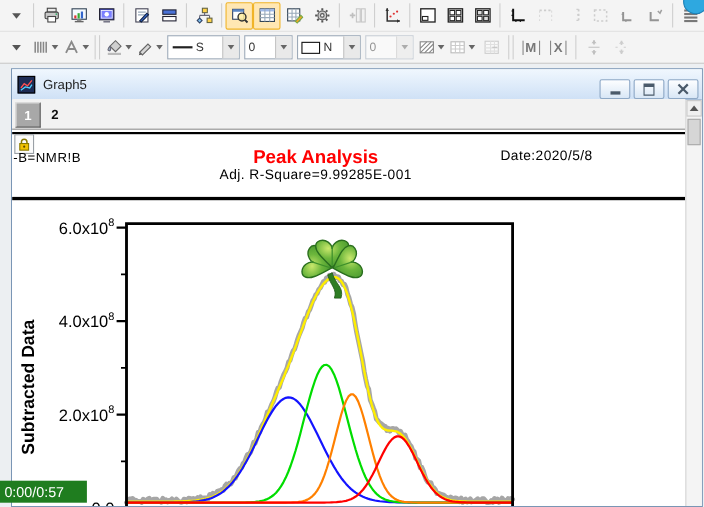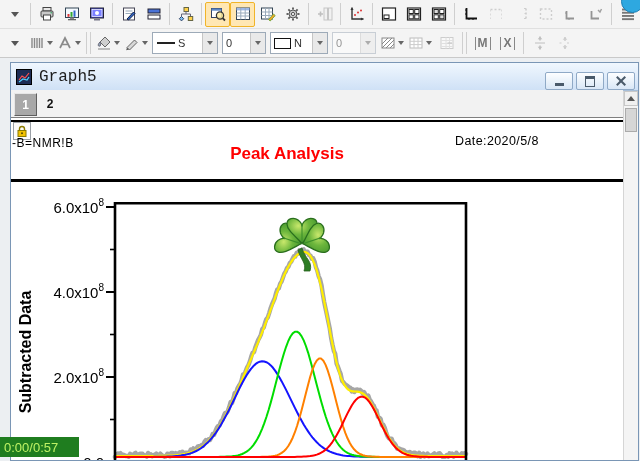--- a/index.html
+++ b/index.html
@@ -32,21 +32,21 @@
                padding:0 2px;line-height:13px;}
 
   
   #graph-window{position:absolute;left:10px;top:62px;width:629px;height:399px;
                 border:1px solid #7a96b5;background:#fff;box-sizing:border-box;}
   #titlebar{position:absolute;left:0;top:0;right:0;height:27px;
             background:linear-gradient(#f0f7fe,#cfe1f6);border-bottom:1px solid #a7bed8;
             display:flex;align-items:center;}
   #titlebar .wicon{width:14px;height:14px;margin-left:5px;background:#1d2c55;border:1px solid #000;position:relative;}
   #titlebar .wicon svg{position:absolute;left:0;top:0;}
-  #titlebar .wtitle{margin-left:7px;font-size:16px;color:#1c1c1c;font-family:Liberation Mono, monospace;}
+  #titlebar .wtitle{margin-left:7px;font-size:12px;color:#1c1c1c;}
   .winbtns{position:absolute;right:3px;top:9px;display:flex;gap:3px;}
   .winbtn{width:26px;height:16px;background:linear-gradient(#fdfeff,#d9e7f6);
           border:1px solid #8fa9c6;border-radius:2px;display:flex;align-items:center;justify-content:center;}
   .glyph-min{width:9px;height:3px;background:#4a5a6a;margin-top:6px;}
   .glyph-restore{width:8px;height:7px;border:1.5px solid #4a5a6a;border-top-width:3px;}
   .glyph-close{position:relative;width:10px;height:10px;}
   .glyph-close:before,.glyph-close:after{content:"";position:absolute;left:4px;top:-1px;width:2.2px;height:12px;background:#4a5a6a;}
   .glyph-close:before{transform:rotate(45deg);} .glyph-close:after{transform:rotate(-45deg);}
 
   #tabrow{position:absolute;left:0;top:27px;right:15px;height:28px;background:#f2f2f2;
@@ -57,38 +57,38 @@
               color:#fff;font-size:12px;font-weight:bold;display:flex;align-items:center;justify-content:center;}
   .layer-tab2{position:absolute;left:29px;top:3px;width:20px;height:21px;color:#111;
               font-size:12px;font-weight:bold;display:flex;align-items:center;justify-content:center;}
 
   #page{position:absolute;left:0;top:55px;right:15px;bottom:0;background:#fff;overflow:hidden;}
   .hline-top{position:absolute;left:0;right:0;top:2px;height:2px;background:#000;}
   .hline-bottom{position:absolute;left:0;right:0;top:61px;height:3px;background:#000;}
   #lock-box{position:absolute;left:2px;top:4px;width:16px;height:16px;background:#fbfbfb;
             border:1px solid #9aa0a6;display:flex;align-items:center;justify-content:center;}
   #annotation{position:absolute;left:1px;top:18px;font-size:12px;color:#000;letter-spacing:.5px;}
-  #hdr-title{position:absolute;left:0;right:60px;top:26px;text-align:center;
+  #hdr-title{position:absolute;left:0;right:60px;top:15px;text-align:center;
              font-size:17px;font-weight:bold;color:#f00;}
   #hdr-stat1{position:absolute;left:0;right:60px;top:34px;text-align:center;font-size:12.5px;color:#000;letter-spacing:.4px;}
   #hdr-stat2{position:absolute;left:0;right:60px;top:47px;text-align:center;font-size:12.5px;color:#000;letter-spacing:.4px;}
   #hdr-date{position:absolute;left:444px;top:16px;font-size:12.5px;color:#000;letter-spacing:.4px;}
   #hdr-points{position:absolute;left:437px;top:40px;font-size:12.5px;color:#000;letter-spacing:.4px;white-space:nowrap;}
   #plot-svg{position:absolute;left:0;top:0;}
 
   
   #vscroll{position:absolute;right:0;top:28px;bottom:0;width:15px;background:#f4f4f4;border-left:1px solid #d5d5d5;box-sizing:border-box;}
   .sb-up{position:absolute;left:0;top:0;width:14px;height:15px;background:#f0f0f0;border:1px solid #c8c8c8;
          box-sizing:border-box;display:flex;align-items:center;justify-content:center;}
   .sb-up .tri{width:0;height:0;border-left:4px solid transparent;border-right:4px solid transparent;border-bottom:5px solid #555;}
   .sb-thumb{position:absolute;left:1px;top:17px;width:12px;height:24px;background:#d6d6d6;border:1px solid #ababab;box-sizing:border-box;}
 
   
   #video-timestamp{position:absolute;left:0;top:437px;width:79px;height:20px;background:#1f7d1f;
-                   color:#bef264;font-size:13px;display:flex;align-items:center;padding-left:4px;box-sizing:border-box;z-index:60;text-align:right;}
+                   color:#ffffff;font-size:13px;display:flex;align-items:center;padding-left:4px;box-sizing:border-box;z-index:60;text-align:right;}
   #blue-bubble{position:absolute;left:621px;top:-10px;width:21px;height:21px;border-radius:50%;
                background:#2ea8e0;border:1.5px solid #1b7fb5;z-index:60;}
 </style>
 </head>
 <body>
 
 <div id="toolbar-row1" class="toolbar">
     <div class="tbtn">
       <svg width="16" height="16" viewBox="0 0 16 16">
         <path d="M4 6 L12 6 L8 11 Z" fill="#555"></path>
@@ -460,20 +460,21 @@
       </svg>
     <div id="lock-box">
       <svg width="12" height="13">
           <path d="M3.5 6 V4 a2.5 2.5 0 0 1 5 0 V6" fill="none" stroke="#8a7a00" stroke-width="1.4"></path>
           <rect x="2" y="5.5" width="8" height="6" fill="#f2c200" stroke="#8a7a00"></rect>
           <circle cx="6" cy="8.3" r="1" fill="#5a4a00"></circle>
         </svg>
     </div>
     <div id="annotation">-B=NMR!B</div>
     <div id="hdr-title">Peak Analysis</div>
+    <div id="hdr-stat1">Adj. R-Square=9.99285E-001</div>
     <div id="hdr-date">Date:2020/5/8</div>
     <div class="hline-bottom"></div>
   </div>
 
   <div id="vscroll">
     <div class="sb-up">
         <span class="tri"></span>
       </div>
     <div class="sb-thumb"></div>
   </div>

